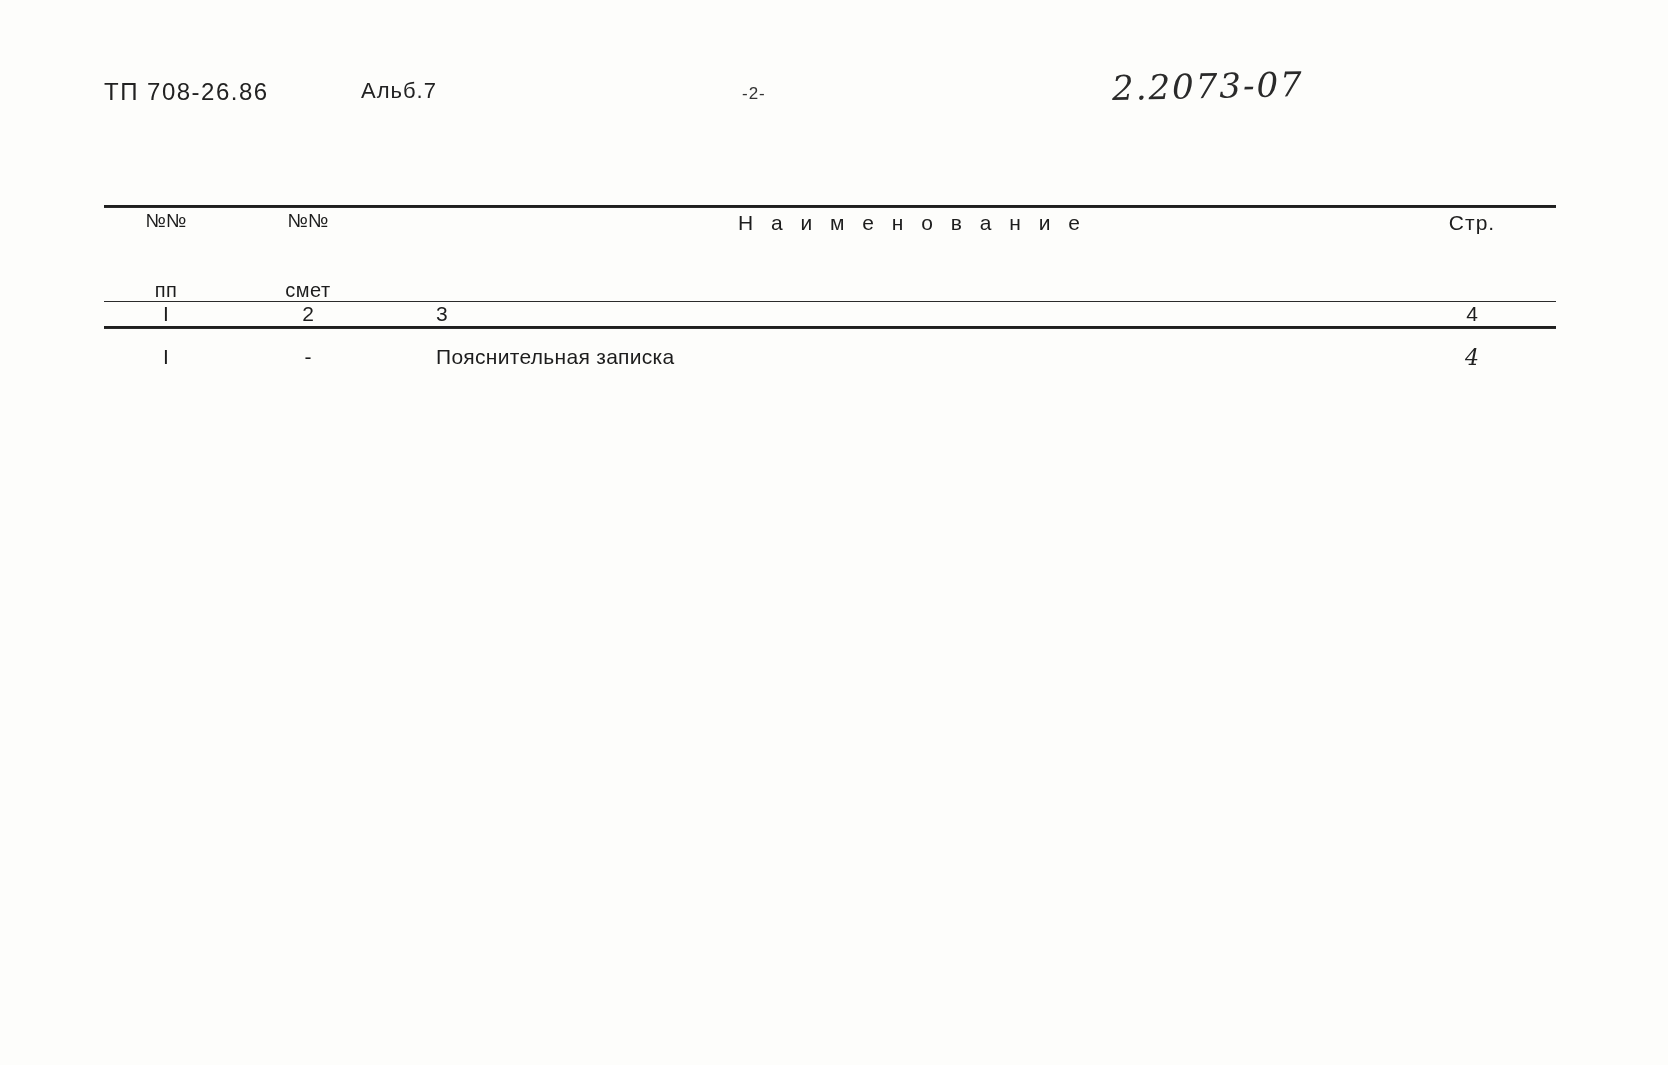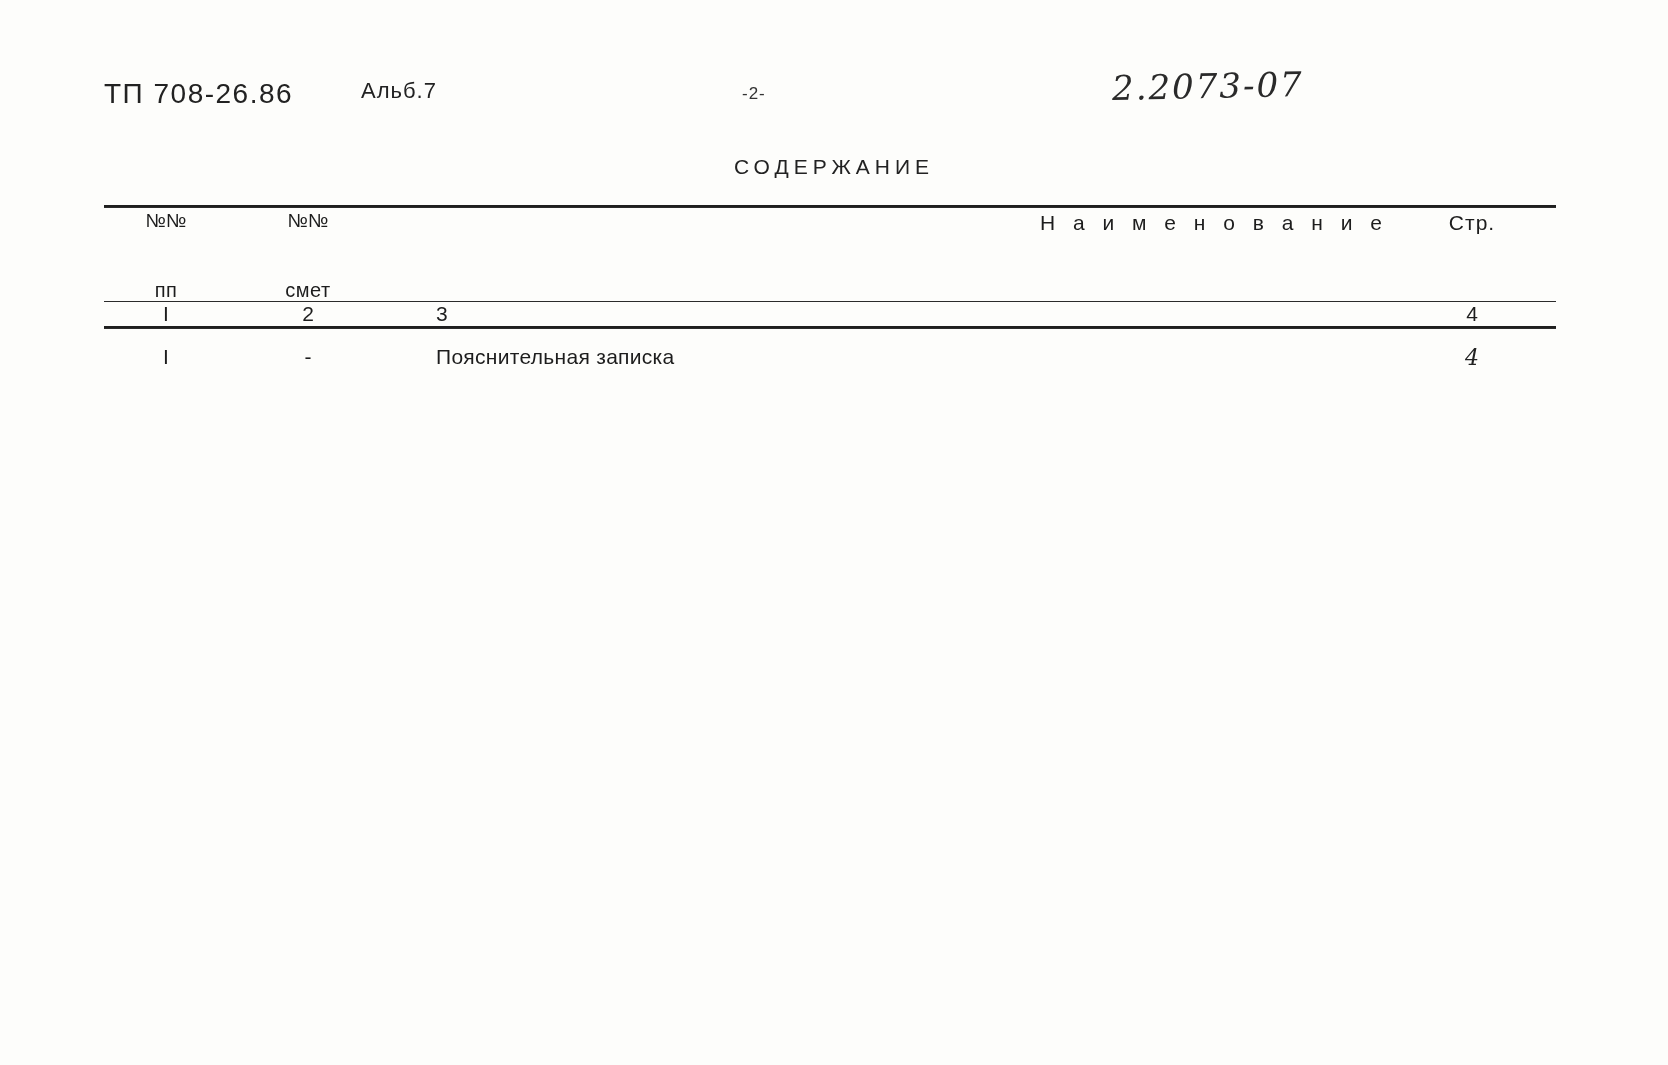--- a/index.html
+++ b/index.html
@@ -27,21 +27,21 @@
     position: absolute;
     top: 78px;
     left: 0;
     width: 1668px;
     height: 44px;
   }
   .hdr-code {
     position: absolute;
     left: 104px;
     top: 0;
-    font-size: 28px;
+    font-size: 24px;
     letter-spacing: 1.5px;
     color: #222;
     white-space: nowrap;
   }
   .hdr-album {
     position: absolute;
     left: 361px;
     top: 0;
     font-size: 22px;
     letter-spacing: 1px;
@@ -116,21 +116,21 @@
   }
 
   .head-row td {
     padding-top: 16px;
     padding-bottom: 14px;
     text-align: center;
     font-size: 20px;
     letter-spacing: 0.5px;
   }
   .head-row td.name {
-    text-align: right;
+    text-align: center;
     padding-left: 48px;
     letter-spacing: 6px;
   }
   .head-row td.pagehead {
     text-align: center;
     letter-spacing: 1px;
   }
   .nn {
     display: block;
     font-size: 19px;
@@ -184,21 +184,20 @@
 
 <div class="page">
 
   <div class="header">
     <span class="hdr-code">ТП  708-26.86</span>
     <span class="hdr-album">Альб.7</span>
     <span class="hdr-pagenum">-2-</span>
     <span class="hdr-stamp">2.2073-07</span>
   </div>
 
-  <div class="doc-title">СОДЕРЖАНИЕ</div>
 
   <div class="table-wrap">
     <div class="rule"></div>
     <div class="rule thin gap-below"></div>
 
     <table class="toc">
       <colgroup>
         <col class="c1">
           <col class="c2">
           <col class="c3">

